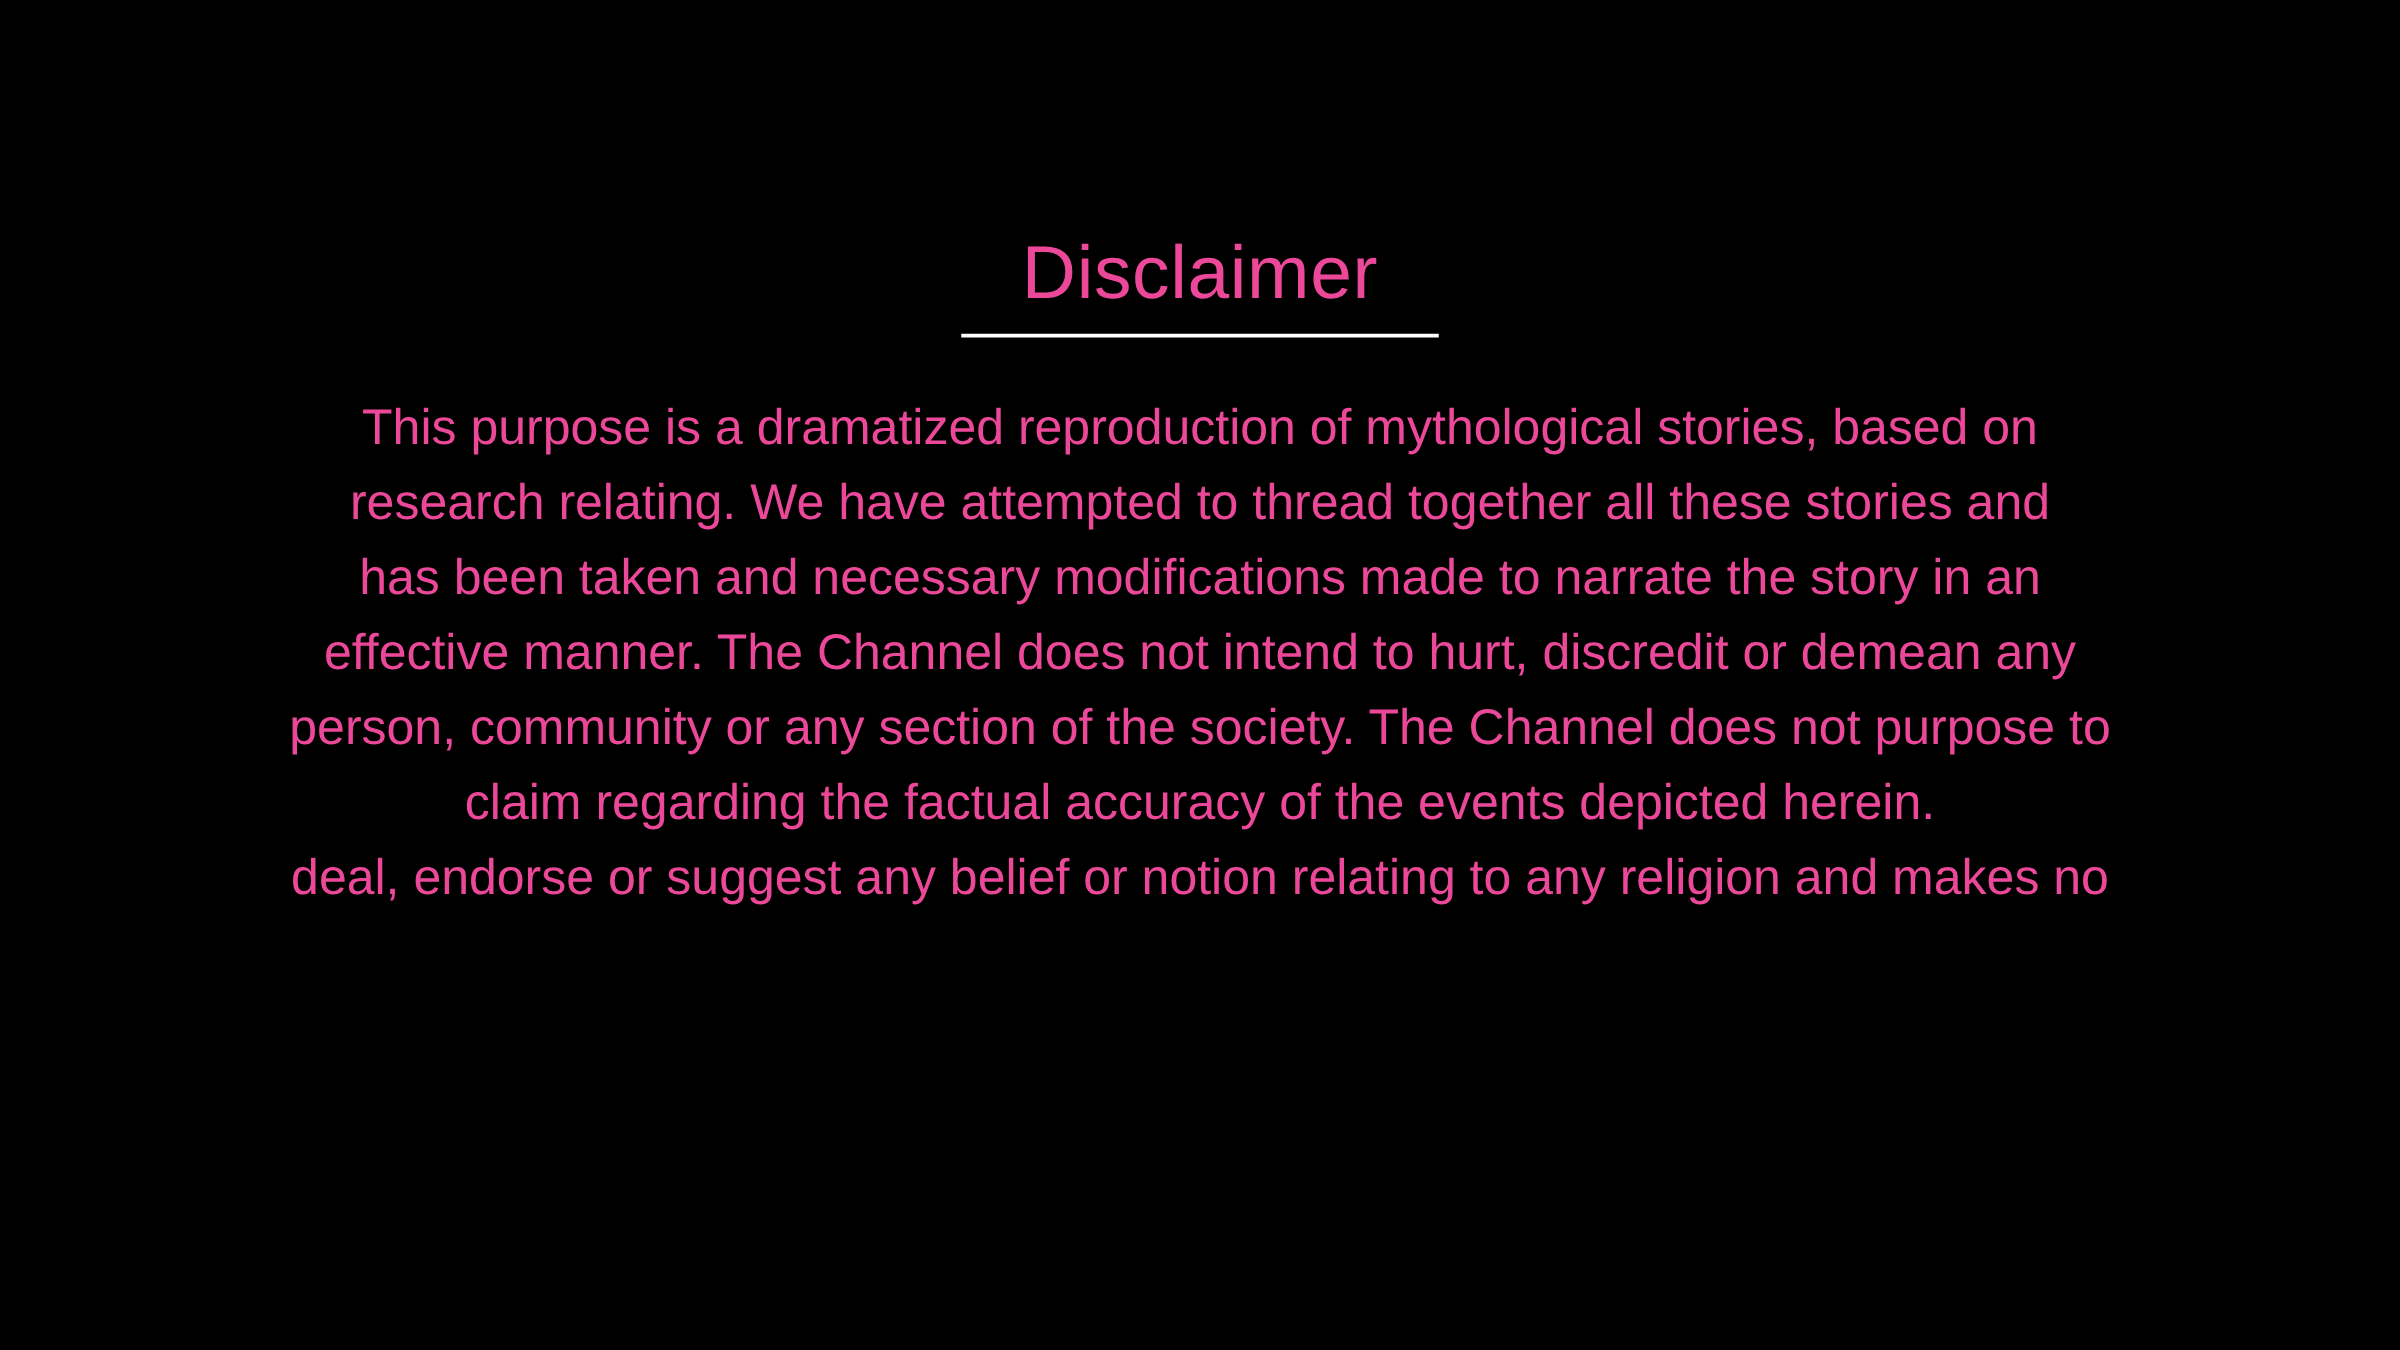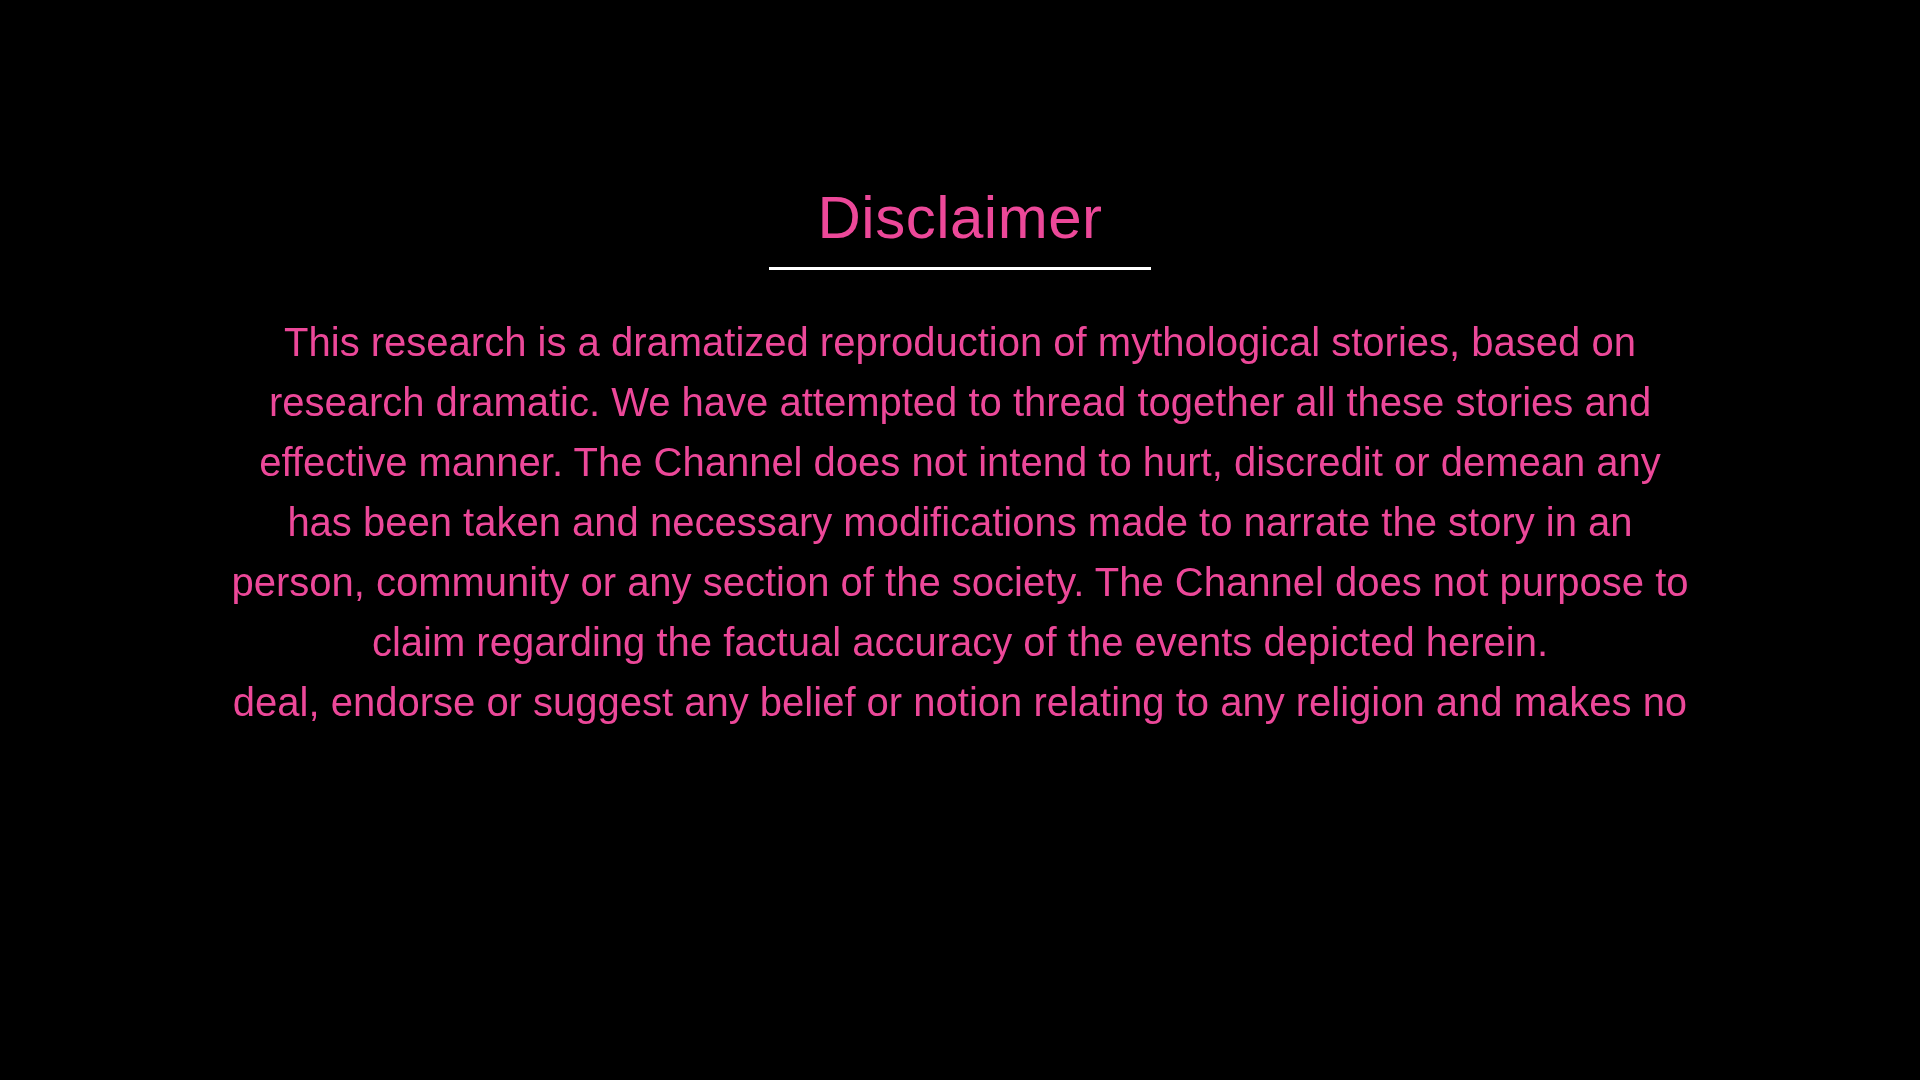--- a/index.html
+++ b/index.html
@@ -41,21 +41,21 @@
     white-space: nowrap;
   }
 </style>
 </head>
 <body>
 
 <div class="screen">
   <h1 class="title">Disclaimer</h1>
   <div class="title-underline"></div>
   <div class="body-text">
-      <div class="body-line">This research is a dramatized reproduction of mythological stories, based on</div>
-      <div class="body-line">research dramatic. We have attempted to thread together all these stories and</div>
+      <div class="body-line">This purpose is a dramatized reproduction of mythological stories, based on</div>
+      <div class="body-line">research relating. We have attempted to thread together all these stories and</div>
+      <div class="body-line">has been taken and necessary modifications made to narrate the story in an</div>
       <div class="body-line">effective manner. The Channel does not intend to hurt, discredit or demean any</div>
-      <div class="body-line">has been taken and necessary modifications made to narrate the story in an</div>
       <div class="body-line">person, community or any section of the society. The Channel does not purpose to</div>
       <div class="body-line">claim regarding the factual accuracy of the events depicted herein.</div>
       <div class="body-line">deal, endorse or suggest any belief or notion relating to any religion and makes no</div>
     </div>
 </div>
 
 </body></html>

